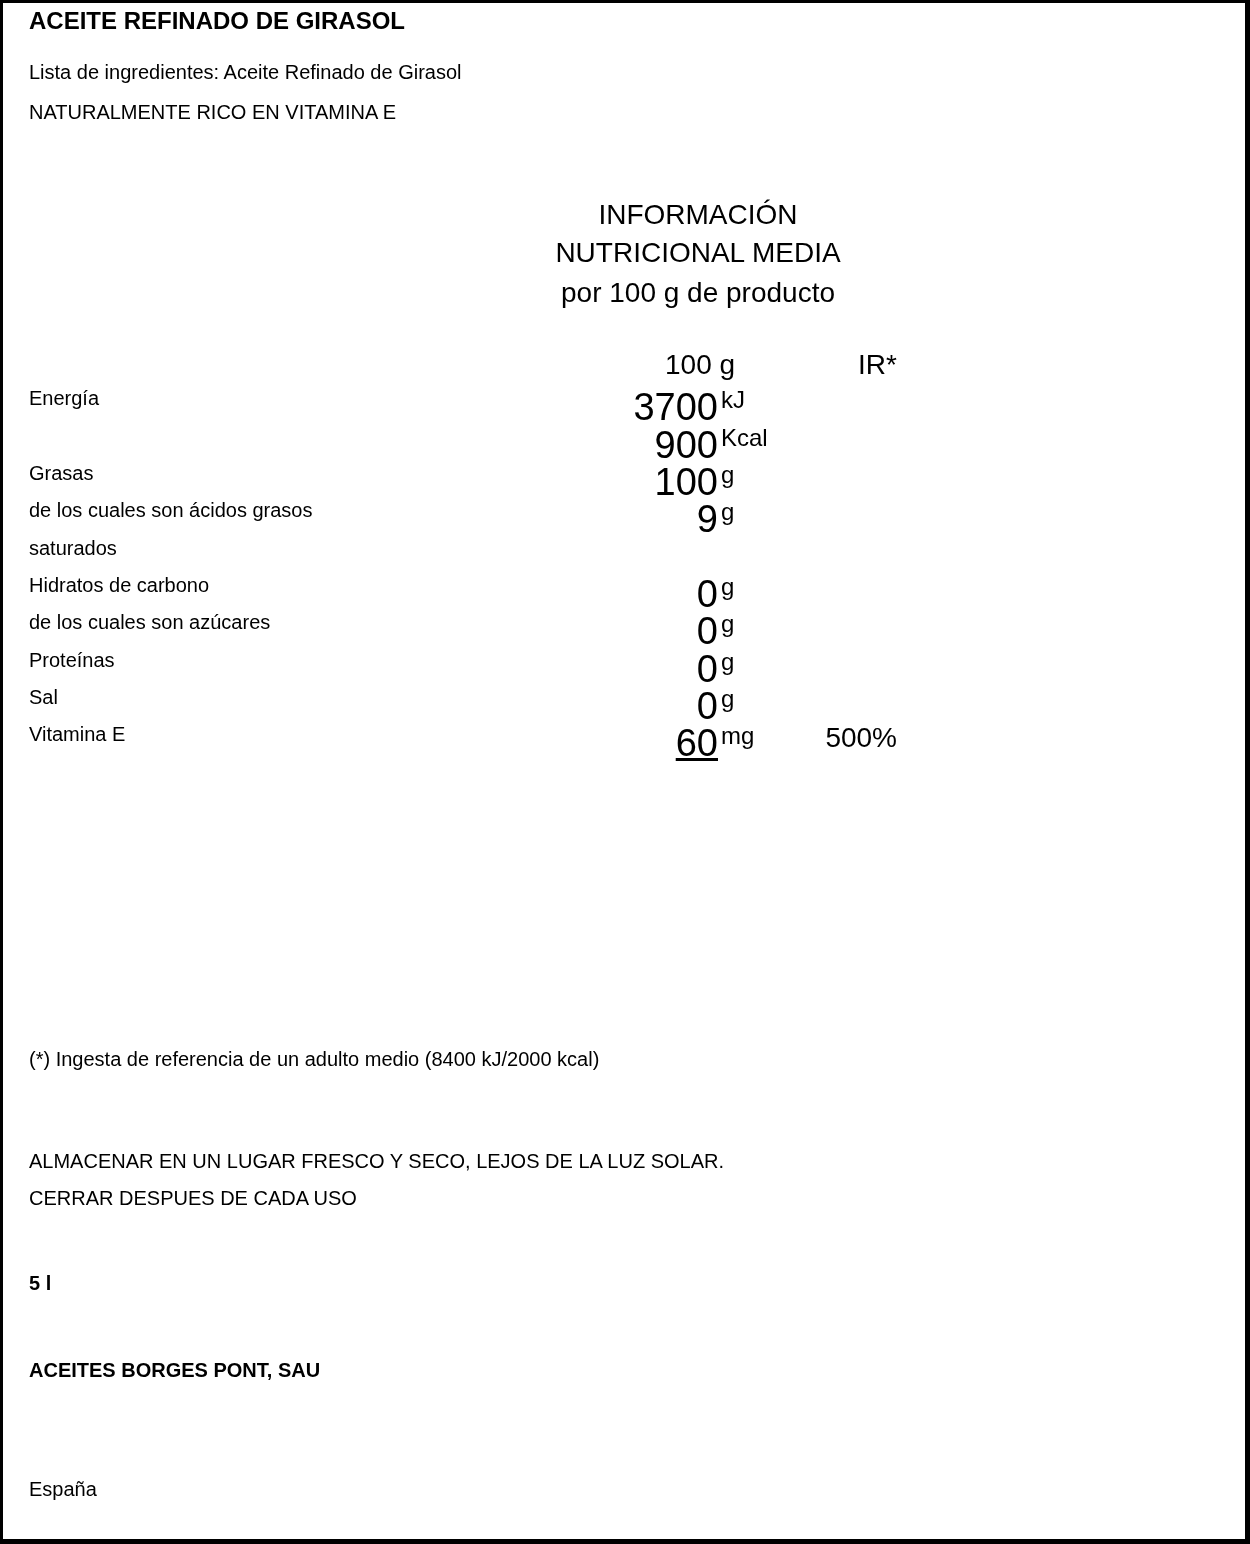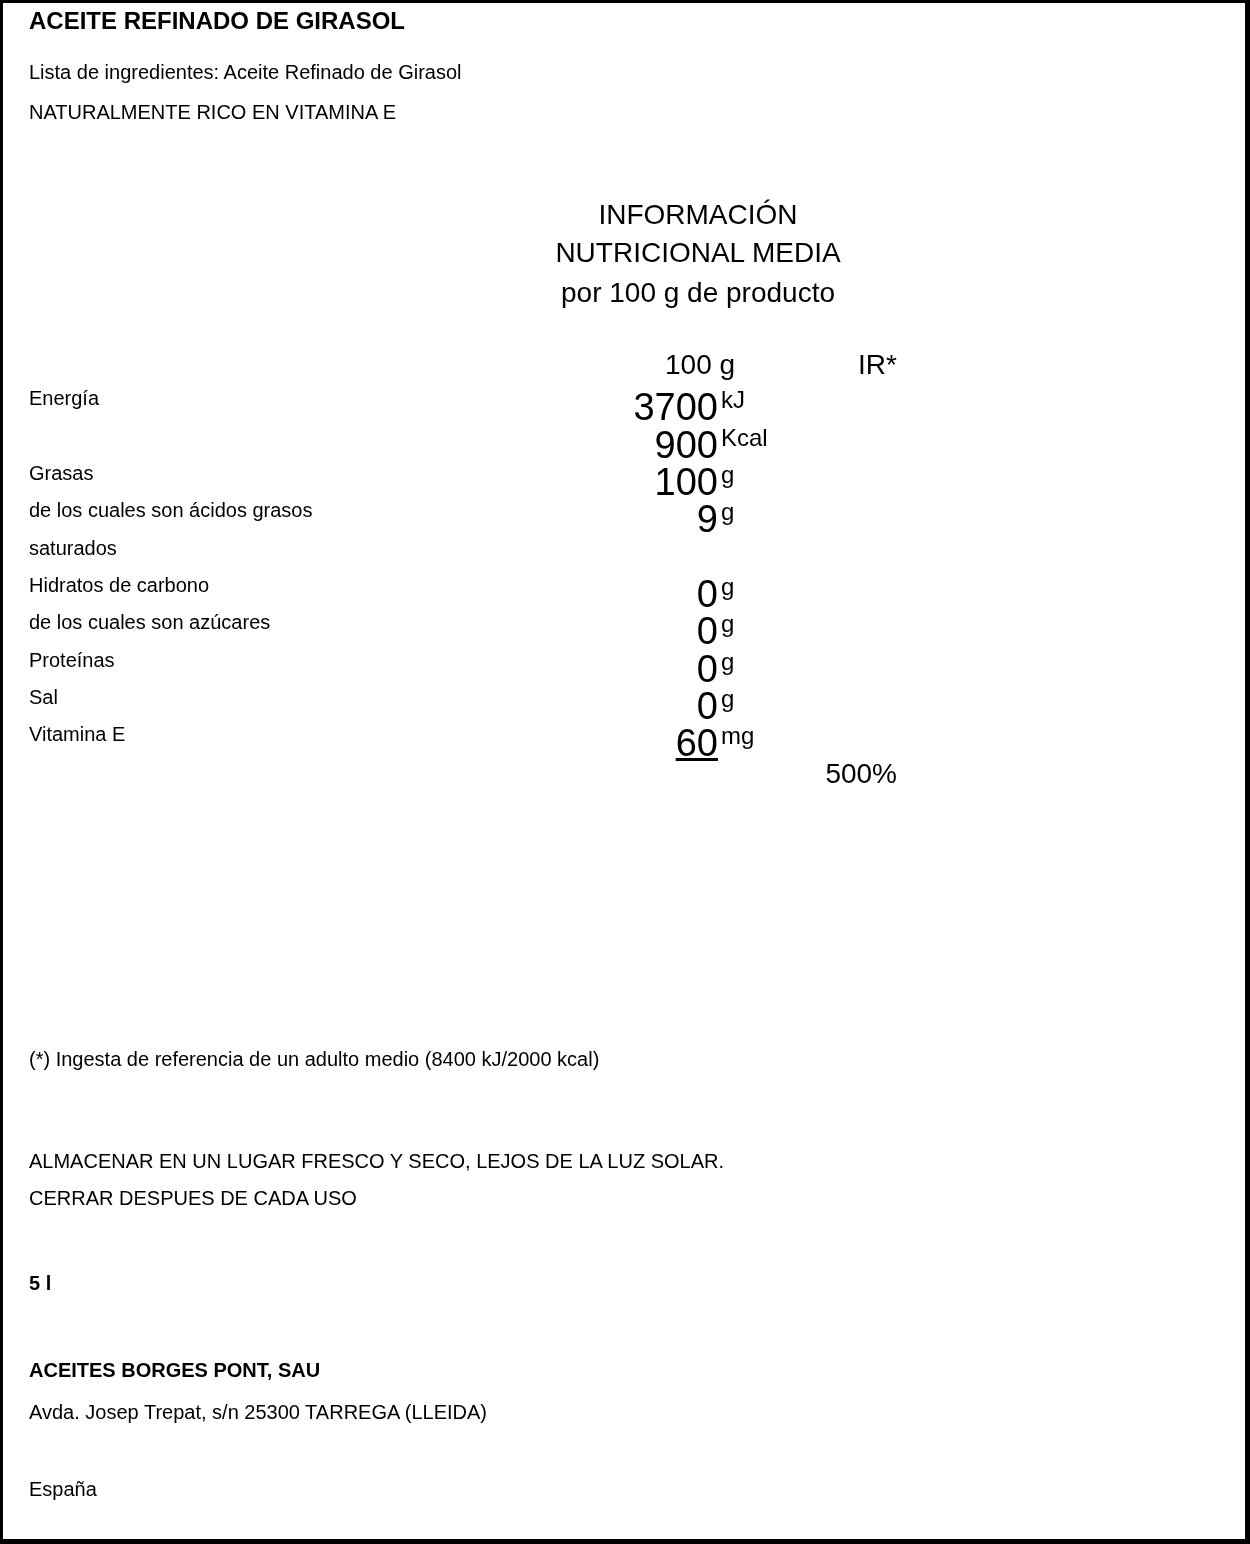--- a/index.html
+++ b/index.html
@@ -122,26 +122,25 @@
   <div class="num" style="top:647px;">0</div>
   <div class="unit" style="top:647px;">g</div>
 
   <div class="abs line" style="top:684px;">Sal</div>
   <div class="num" style="top:684px;">0</div>
   <div class="unit" style="top:684px;">g</div>
 
   <div class="abs line" style="top:721px;">Vitamina  E</div>
   <div class="num" style="top:721px;text-decoration:underline;">60</div>
   <div class="unit" style="top:721px;">mg</div>
-  <div class="ir" style="top:757px;">500%</div>
+  <div class="ir" style="top:721px;">500%</div>
 
   <div class="abs line" style="top:1046px;">(*) Ingesta de referencia de un adulto medio (8400 kJ/2000 kcal)</div>
 
   <div class="abs line" style="top:1148px;">ALMACENAR EN UN LUGAR FRESCO Y SECO, LEJOS DE LA LUZ SOLAR.</div>
   <div class="abs line" style="top:1185px;">CERRAR DESPUES DE CADA USO</div>
 
   <div class="abs line bold" style="top:1270px;">5 l</div>
 
   <div class="abs line bold" style="top:1357px;">ACEITES BORGES PONT, SAU</div>
-  <div class="abs line" style="top:1399px;">Avda. Josep Trepat, s/n 25300 TARREGA (LLEIDA)</div>
   <div class="abs line" style="top:1476px;">España</div>
 
 </div>
 
 </body></html>

